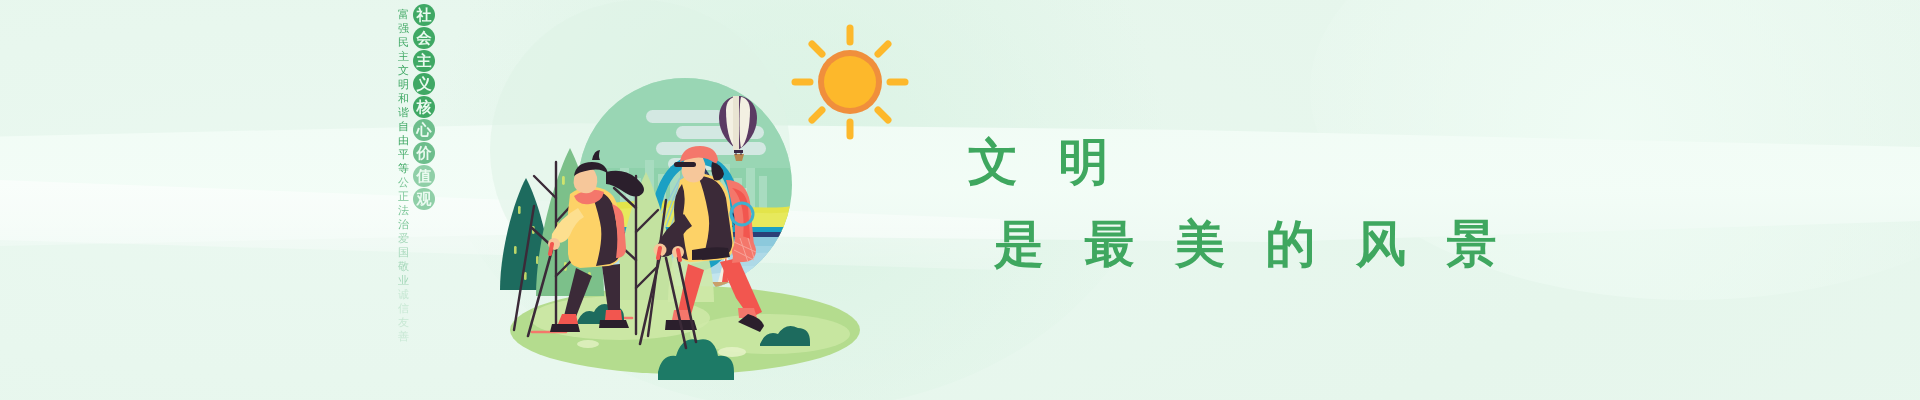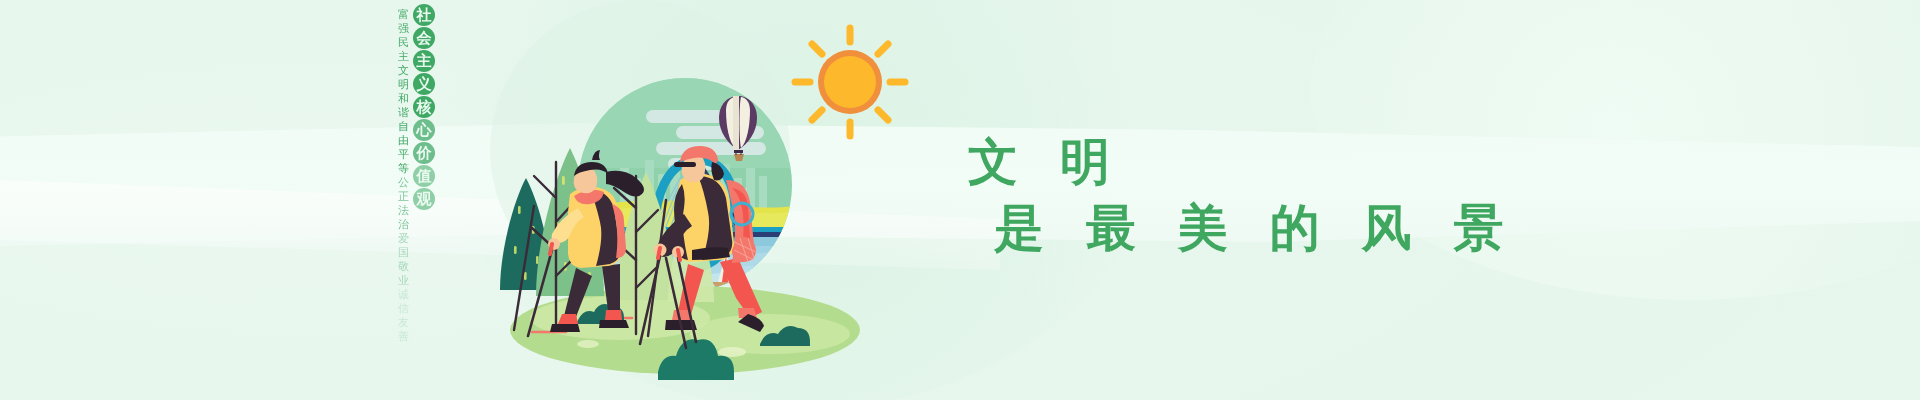--- a/index.html
+++ b/index.html
@@ -89,23 +89,23 @@
     display:flex; flex-direction:column; gap:6px;
   }
   .headline .l1,
   .headline .l2{
     color:#3fa75f;
     font-weight:bold;
     font-size:50px;
     line-height:60px;
     letter-spacing:14px;
     white-space:nowrap;
-    font-family:Liberation Sans, sans-serif;
-  }
-  .headline .l2{ padding-left:26px; }
+    font-family:Liberation Serif, serif;
+  }
+  .headline .l2{ padding-left:26px;margin-top:16px; }
 </style>
 </head>
 <body>
 
 <div class="banner">
 
   <div class="bg-base"></div>
   <div class="bg-blob"></div>
   <div class="bg-blob2"></div>
   <div class="bg-wave"></div>

